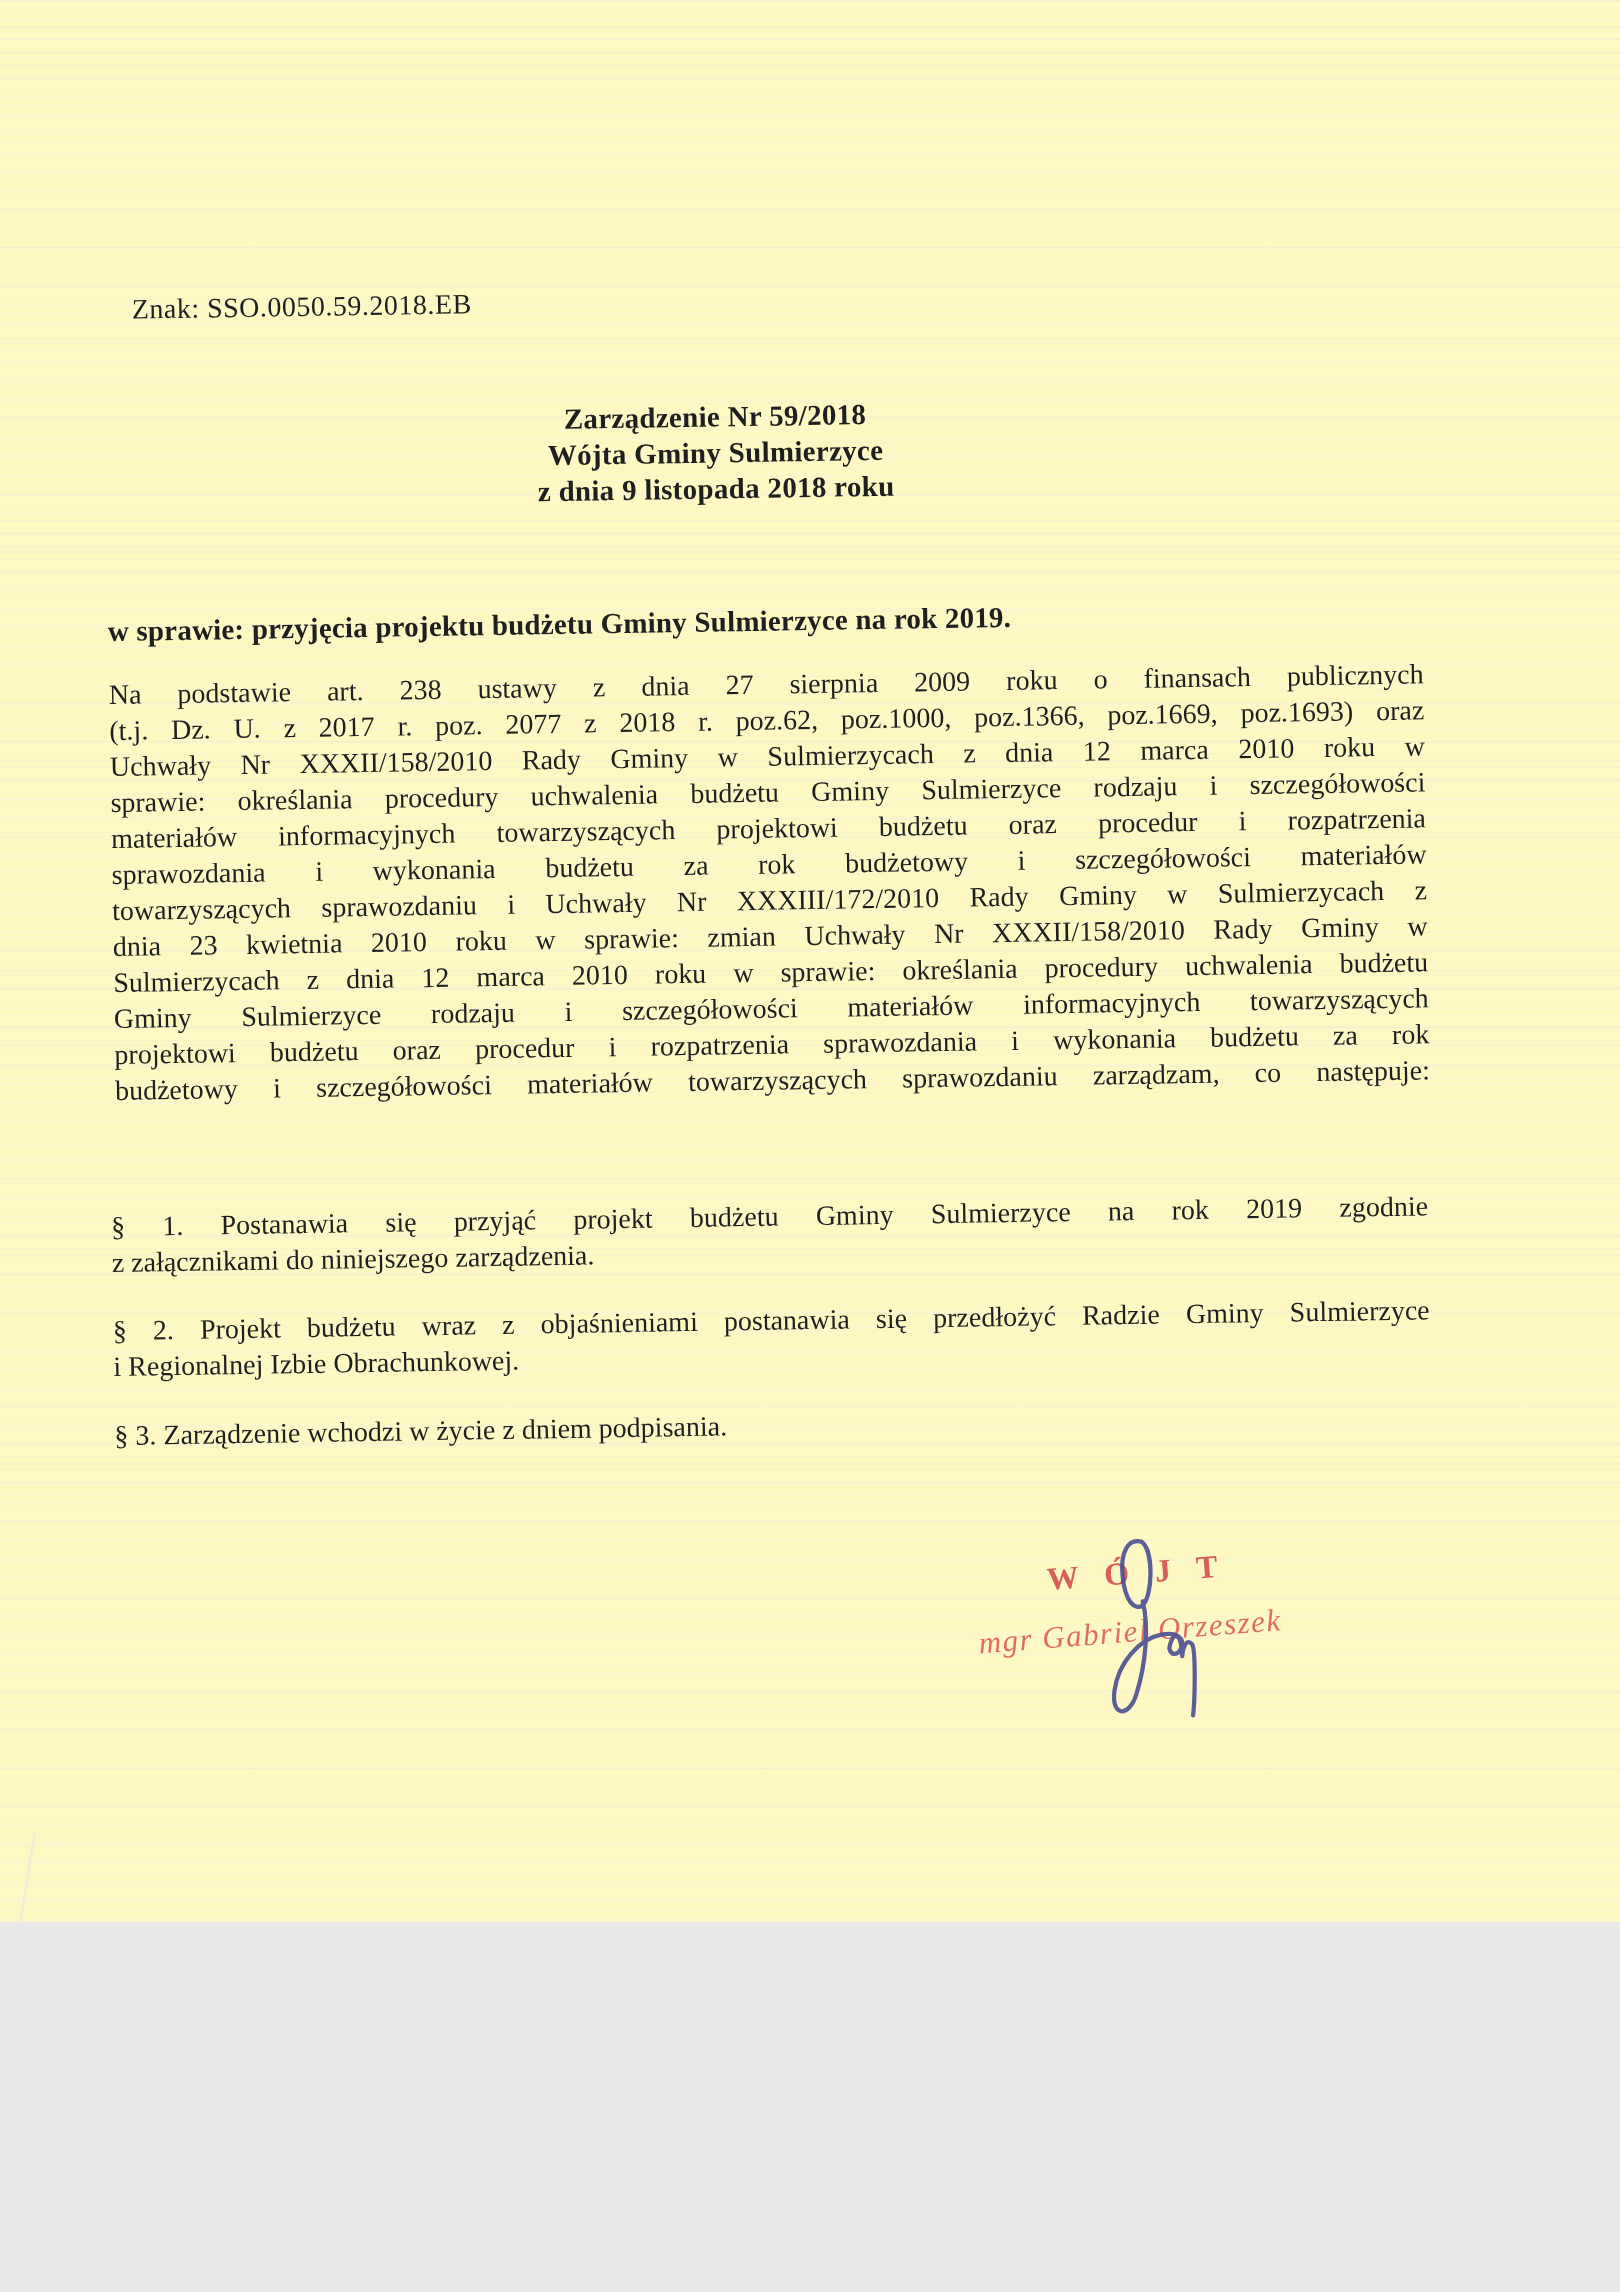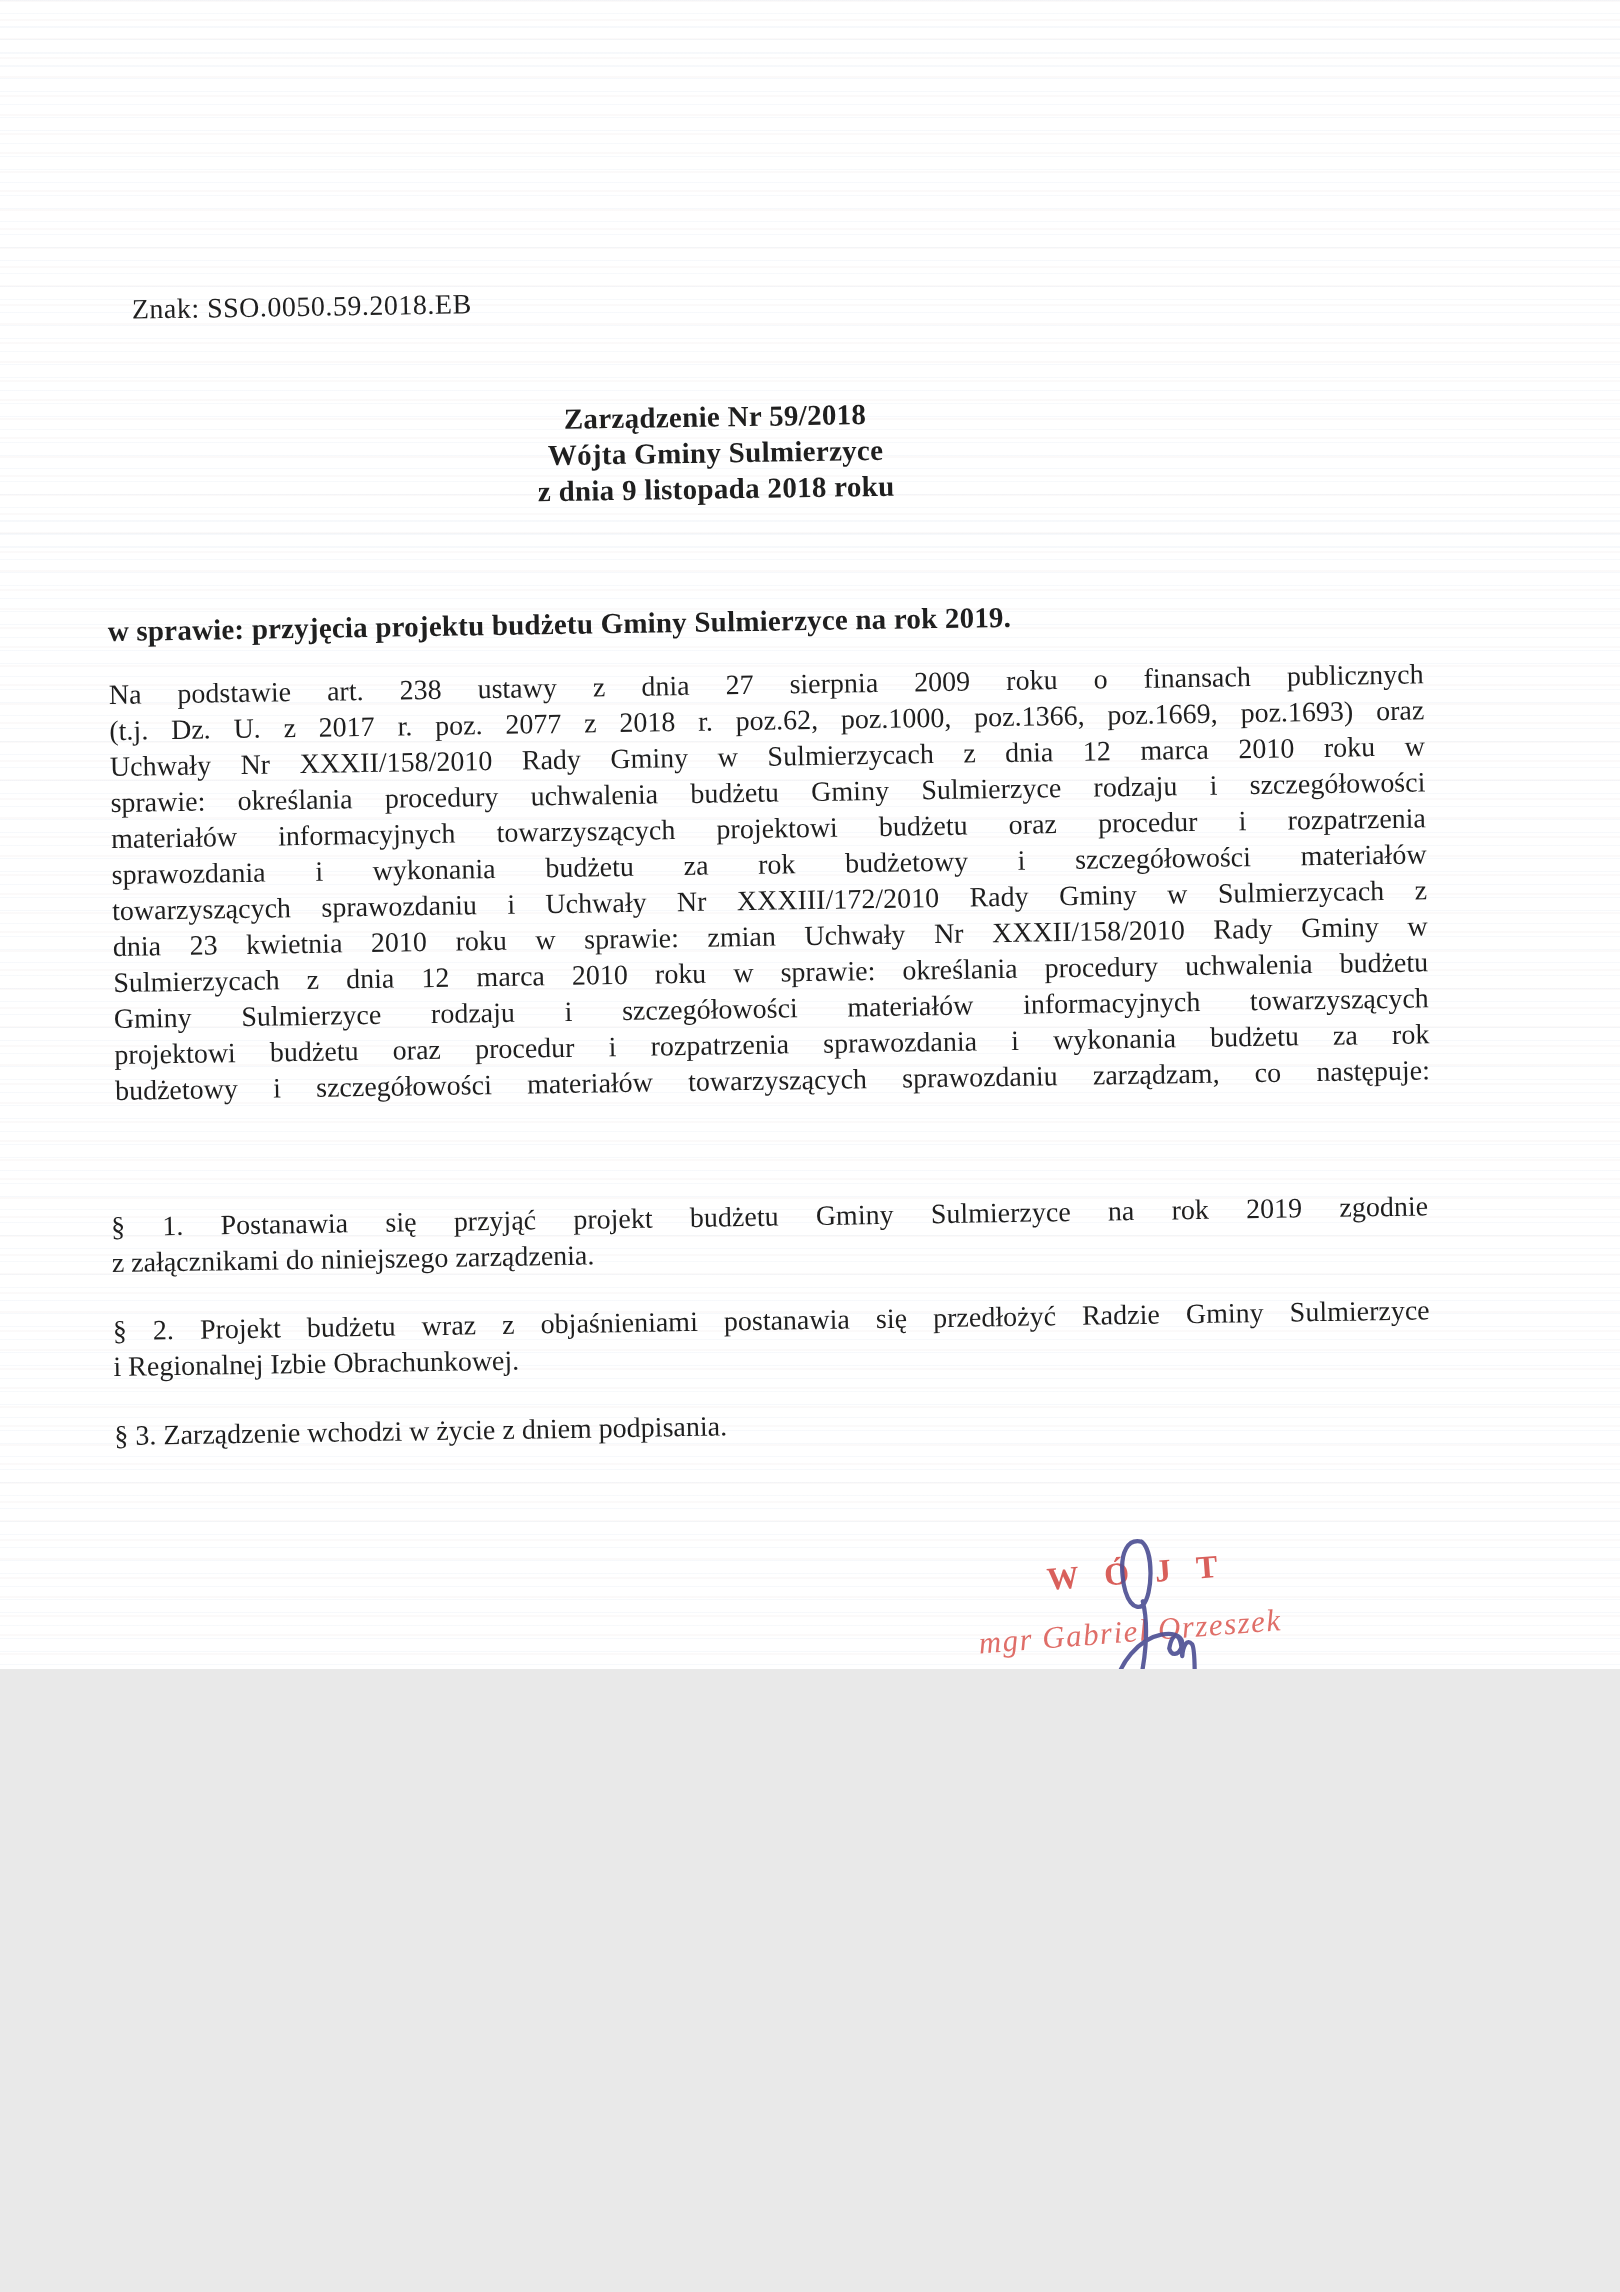--- a/index.html
+++ b/index.html
@@ -1,18 +1,18 @@
 <!DOCTYPE html>
 <html><head>
 <meta charset="utf-8">
 <style>
   html,body{margin:0;padding:0;background:#e9e9e9;}
   .page{
-    position:relative;width:1621px;height:1669px;margin:0 auto;
-    background:#ffffff;overflow:hidden;
+    position:relative;width:1621px;height:1922px;margin:0 auto;
+    background:#fef9c3;overflow:hidden;
     font-family:"Liberation Serif",serif;color:#1f1f1f;
   }
   .scanlines{
     position:absolute;inset:0;pointer-events:none;
     background:
       repeating-linear-gradient(180deg, rgba(213,223,236,0.20) 0 1.5px, rgba(255,255,255,0) 1.5px 13px),
       repeating-linear-gradient(180deg, rgba(240,233,233,0.25) 0 2px, rgba(255,255,255,0) 2px 19px);
   }
   .content{position:absolute;inset:0;transform:rotate(-0.9deg);transform-origin:114px 1089px;}
   .ref{position:absolute;left:144px;top:294px;font-size:28px;letter-spacing:0.5px;}

